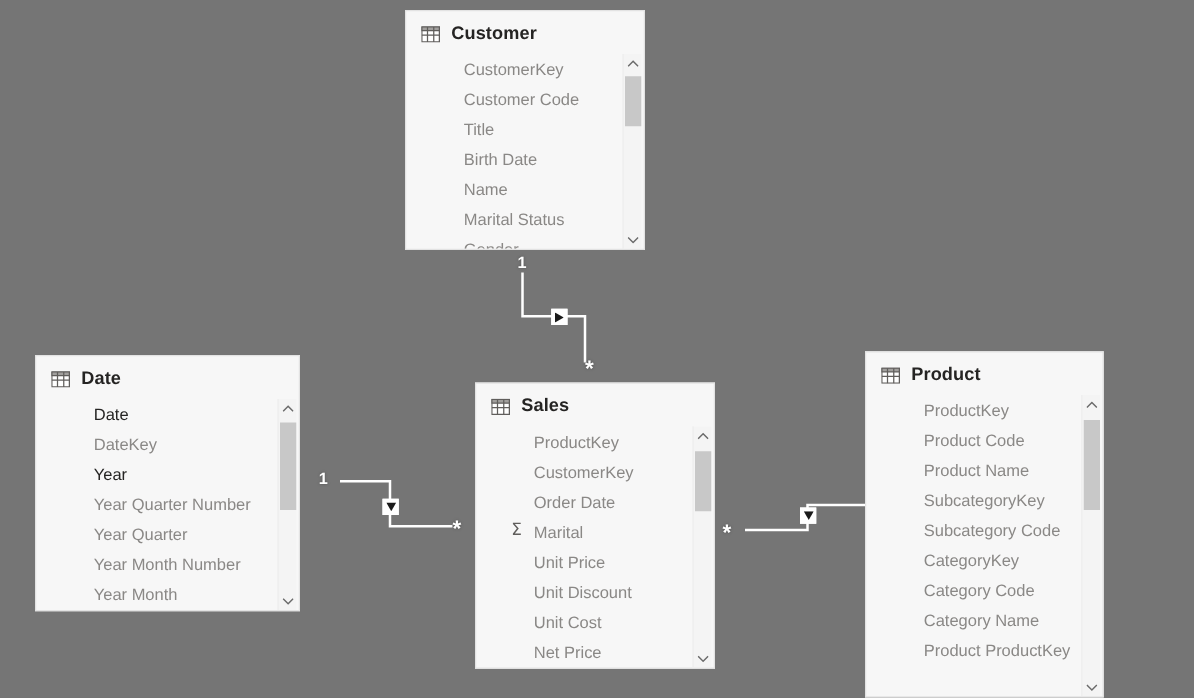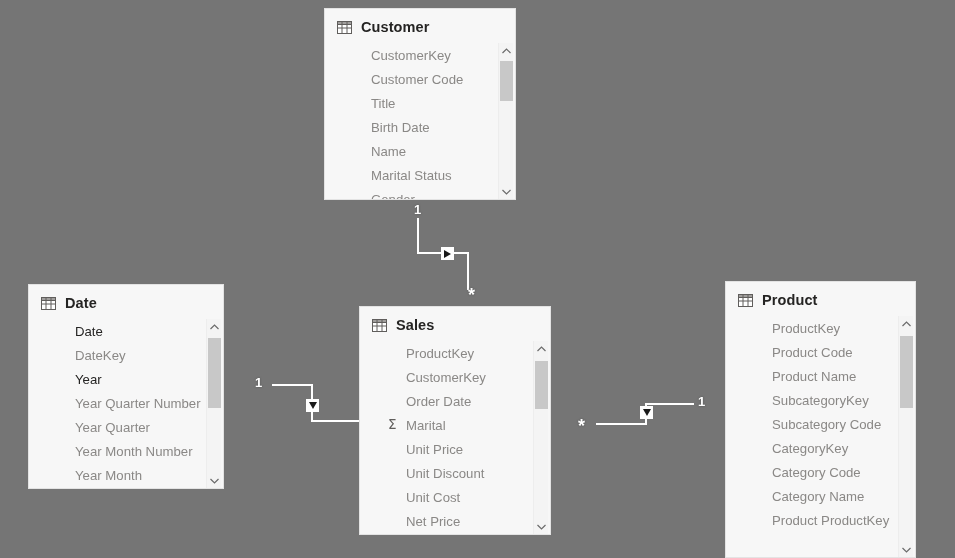--- a/index.html
+++ b/index.html
@@ -238,21 +238,21 @@
         <div class="sb-thumb" style="top:18px; height:40px;"></div>
         <div class="sb-arrow down">
           <svg width="9" height="6" viewBox="0 0 9 6" xmlns="http://www.w3.org/2000/svg">
             <polyline points="0.5,1 4.5,5 8.5,1" fill="none" stroke="#6b6b6b" stroke-width="1.2"></polyline>
           </svg>
         </div>
       </div>
     </div>
   </div>
 
-  <div class="table-card" style="left:28px; top:284px; width:196px; height:205px;">
+  <div class="table-card" style="left:28px; top:284px; width:212px; height:205px;">
     <div class="card-header">
       <svg class="table-icon" viewBox="0 0 15 13" xmlns="http://www.w3.org/2000/svg">
         <rect x="0.5" y="0.5" width="14" height="12" fill="#ffffff" stroke="#605e5c"></rect>
         <rect x="0.5" y="0.5" width="14" height="3" fill="#a19f9d" stroke="#605e5c"></rect>
         <line x1="5" y1="0.5" x2="5" y2="12.5" stroke="#605e5c"></line>
         <line x1="10" y1="0.5" x2="10" y2="12.5" stroke="#605e5c"></line>
         <line x1="0.5" y1="7" x2="14.5" y2="7" stroke="#605e5c"></line>
       </svg>
       <span class="card-title">Date</span>
     </div>
@@ -289,21 +289,21 @@
         <div class="sb-thumb" style="top:19px; height:70px;"></div>
         <div class="sb-arrow down">
           <svg width="9" height="6" viewBox="0 0 9 6" xmlns="http://www.w3.org/2000/svg">
             <polyline points="0.5,1 4.5,5 8.5,1" fill="none" stroke="#6b6b6b" stroke-width="1.2"></polyline>
           </svg>
         </div>
       </div>
     </div>
   </div>
 
-  <div class="table-card" style="left:359px; top:306px; width:192px; height:229px;">
+  <div class="table-card" style="left:380px; top:306px; width:192px; height:229px;">
     <div class="card-header">
       <svg class="table-icon" viewBox="0 0 15 13" xmlns="http://www.w3.org/2000/svg">
         <rect x="0.5" y="0.5" width="14" height="12" fill="#ffffff" stroke="#605e5c"></rect>
         <rect x="0.5" y="0.5" width="14" height="3" fill="#a19f9d" stroke="#605e5c"></rect>
         <line x1="5" y1="0.5" x2="5" y2="12.5" stroke="#605e5c"></line>
         <line x1="10" y1="0.5" x2="10" y2="12.5" stroke="#605e5c"></line>
         <line x1="0.5" y1="7" x2="14.5" y2="7" stroke="#605e5c"></line>
       </svg>
       <span class="card-title">Sales</span>
     </div>
@@ -344,21 +344,21 @@
         <div class="sb-thumb" style="top:20px; height:48px;"></div>
         <div class="sb-arrow down">
           <svg width="9" height="6" viewBox="0 0 9 6" xmlns="http://www.w3.org/2000/svg">
             <polyline points="0.5,1 4.5,5 8.5,1" fill="none" stroke="#6b6b6b" stroke-width="1.2"></polyline>
           </svg>
         </div>
       </div>
     </div>
   </div>
 
-  <div class="table-card" style="left:725px; top:281px; width:191px; height:277px;">
+  <div class="table-card" style="left:692px; top:281px; width:191px; height:277px;">
     <div class="card-header">
       <svg class="table-icon" viewBox="0 0 15 13" xmlns="http://www.w3.org/2000/svg">
         <rect x="0.5" y="0.5" width="14" height="12" fill="#ffffff" stroke="#605e5c"></rect>
         <rect x="0.5" y="0.5" width="14" height="3" fill="#a19f9d" stroke="#605e5c"></rect>
         <line x1="5" y1="0.5" x2="5" y2="12.5" stroke="#605e5c"></line>
         <line x1="10" y1="0.5" x2="10" y2="12.5" stroke="#605e5c"></line>
         <line x1="0.5" y1="7" x2="14.5" y2="7" stroke="#605e5c"></line>
       </svg>
       <span class="card-title">Product</span>
     </div>

